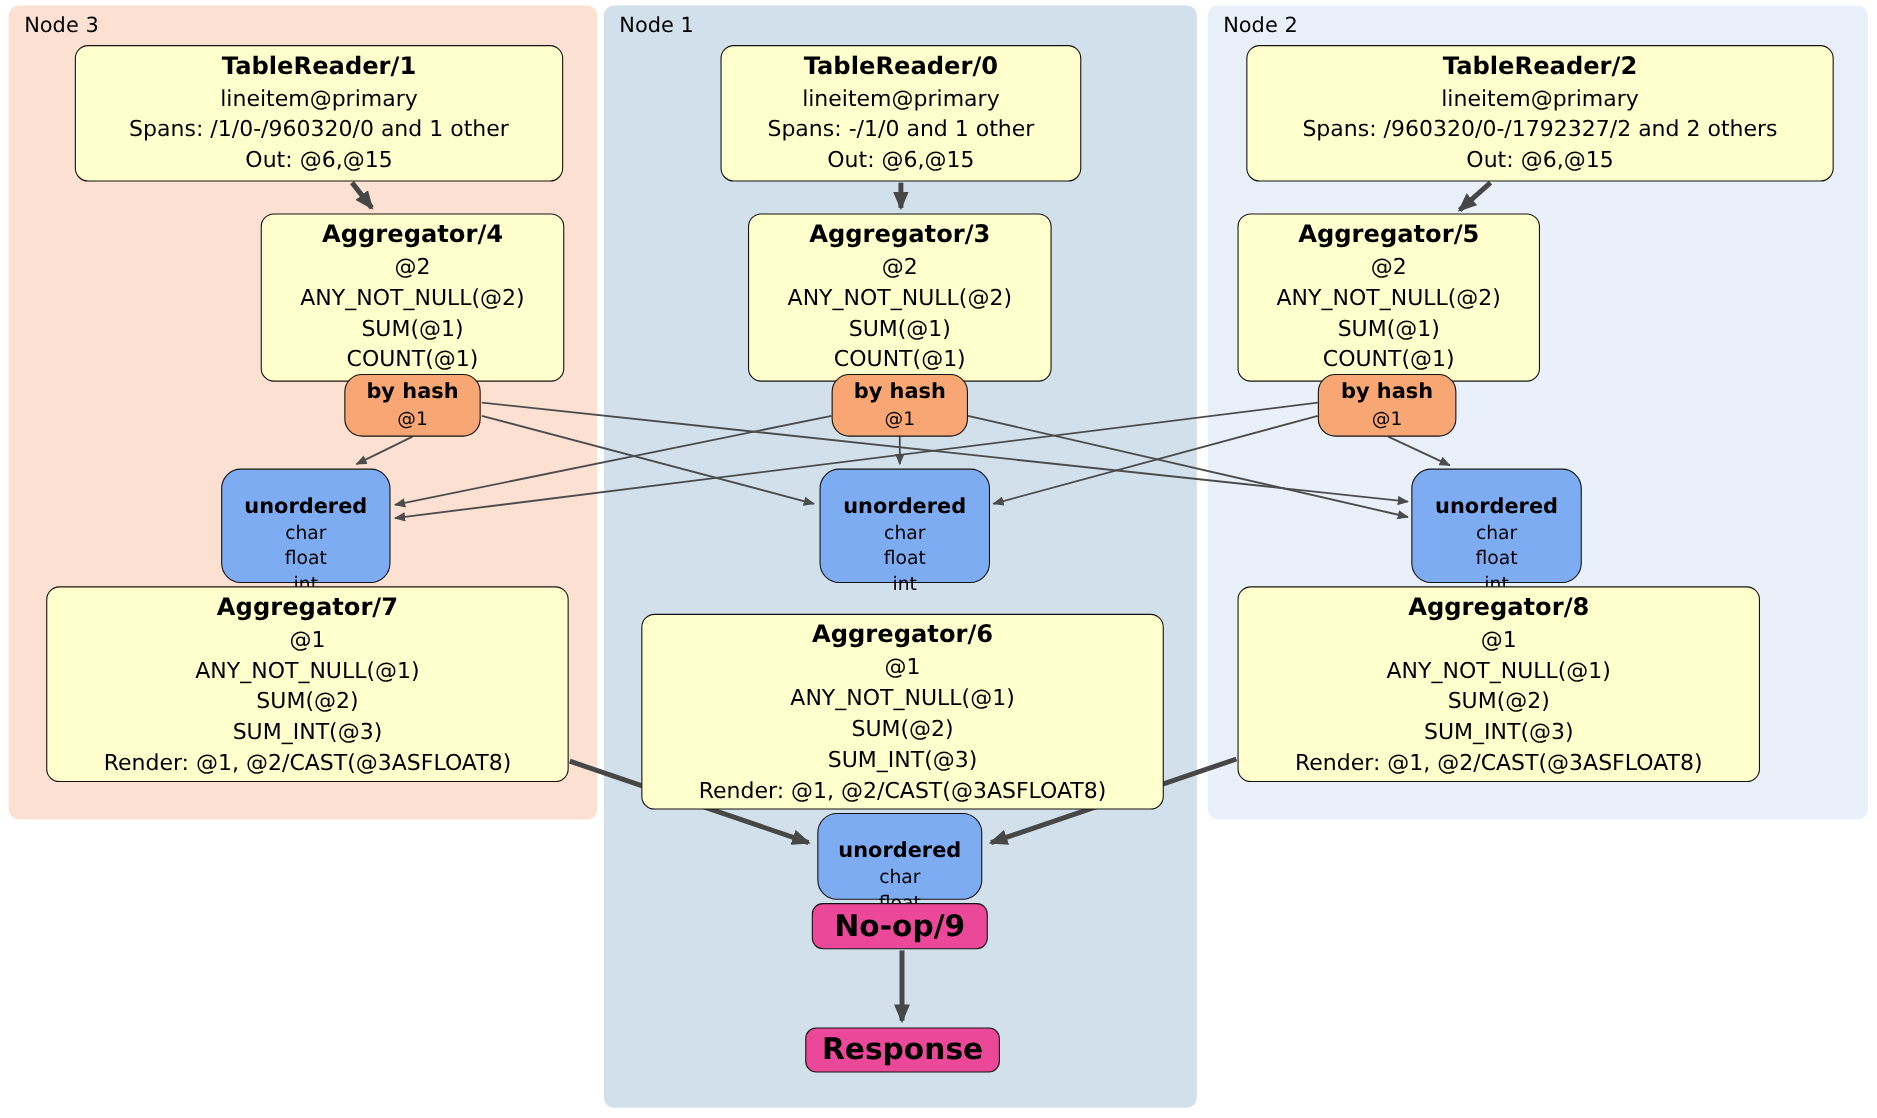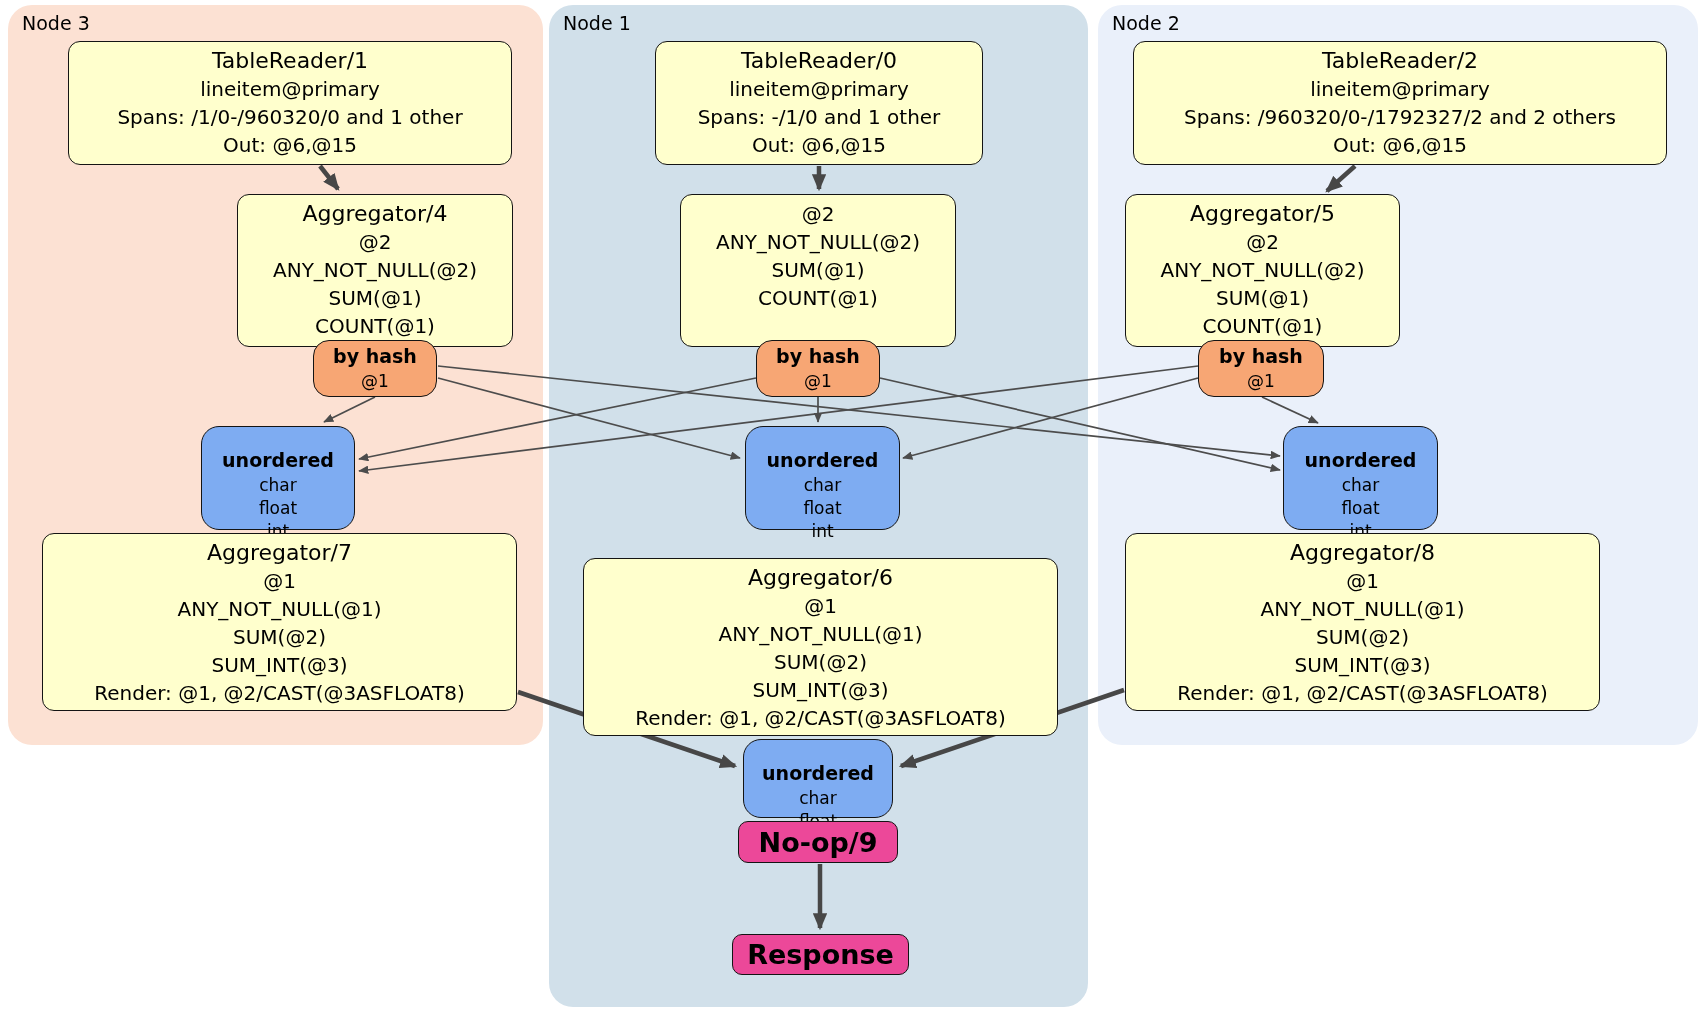--- a/index.html
+++ b/index.html
@@ -1,29 +1,29 @@
 <!DOCTYPE html>
 <html><head>
 <meta charset="utf-8">
 <style>
   html,body{margin:0;padding:0;background:#ffffff;}
   .canvas{
     position:relative;width:1706px;height:1016px;background:#ffffff;
     font-family:"DejaVu Sans","Liberation Sans",sans-serif;color:#000;
     overflow:hidden;
   }
-  .region{position:absolute;border-radius:24px;z-index:0;}
+  .region{position:absolute;border-radius:9px;z-index:0;}
   .region-n3{left:8px;top:5px;width:535px;height:740px;background:#fce1d3;}
   .region-n1{left:549px;top:5px;width:539px;height:1002px;background:#d1e0ea;}
   .region-n2{left:1098px;top:5px;width:600px;height:740px;background:#eaf0fa;}
   .region-label{position:absolute;top:7px;left:14px;font-size:19px;}
   .edges{position:absolute;left:0;top:0;z-index:1;}
   .box{position:absolute;z-index:2;border:1.6px solid #141414;text-align:center;box-sizing:border-box;}
   .ybox{background:#ffffcd;border-radius:12px;padding-top:5px;}
-  .ttl{font-size:22px;font-weight:normal;line-height:28px;white-space:nowrap;}
+  .ttl{font-size:22px;font-weight:bold;line-height:28px;white-space:nowrap;}
   .ln{font-size:20px;line-height:28px;white-space:nowrap;}
   .router{background:#f7a674;border-radius:16px;padding-top:2px;}
   .rttl{font-size:19px;font-weight:bold;line-height:27px;white-space:nowrap;}
   .rln{font-size:17px;line-height:22px;white-space:nowrap;}
   .sync{background:#7eacf2;border-radius:18px;padding-top:20px;}
   .sttl{font-size:19px;font-weight:bold;line-height:27px;white-space:nowrap;}
   .sln{font-size:17px;line-height:23px;white-space:nowrap;}
   .bigbox{background:#ec4899;border-radius:10px;display:flex;align-items:center;justify-content:center;
     font-weight:bold;font-size:27px;white-space:nowrap;}
 </style>
@@ -110,20 +110,21 @@
   </div>
 
   <div class="box ybox" style="left:655px;top:41px;width:328px;height:124px;">
     <div class="ttl">TableReader/0</div>
     <div class="ln">lineitem@primary</div>
     <div class="ln">Spans: -/1/0 and 1 other</div>
     <div class="ln">Out: @6,@15</div>
   </div>
 
   <div class="box ybox" style="left:680px;top:194px;width:276px;height:153px;">
+    <div class="ttl">Aggregator/3</div>
     <div class="ln">@2</div>
     <div class="ln">ANY_NOT_NULL(@2)</div>
     <div class="ln">SUM(@1)</div>
     <div class="ln">COUNT(@1)</div>
   </div>
 
   <div class="box router" style="left:756px;top:340px;width:124px;height:57px;">
     <div class="rttl">by hash</div>
     <div class="rln">@1</div>
   </div>

